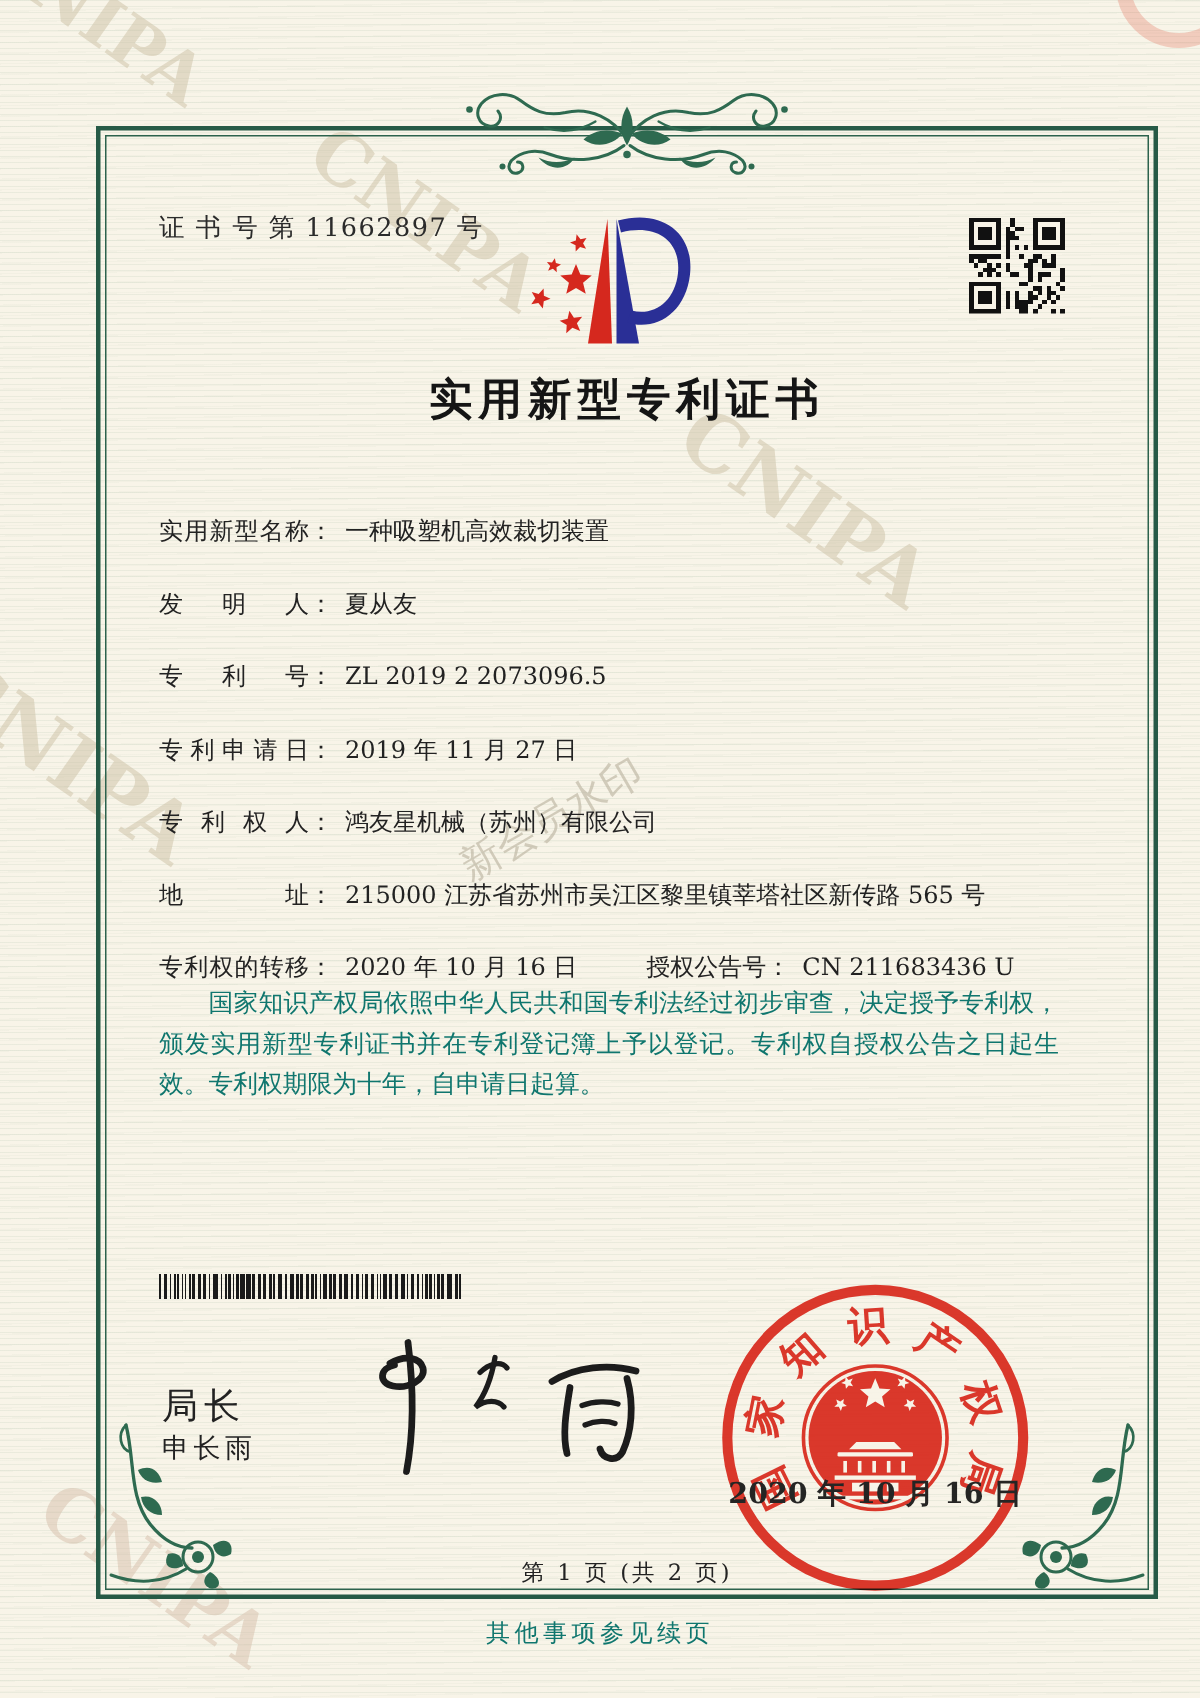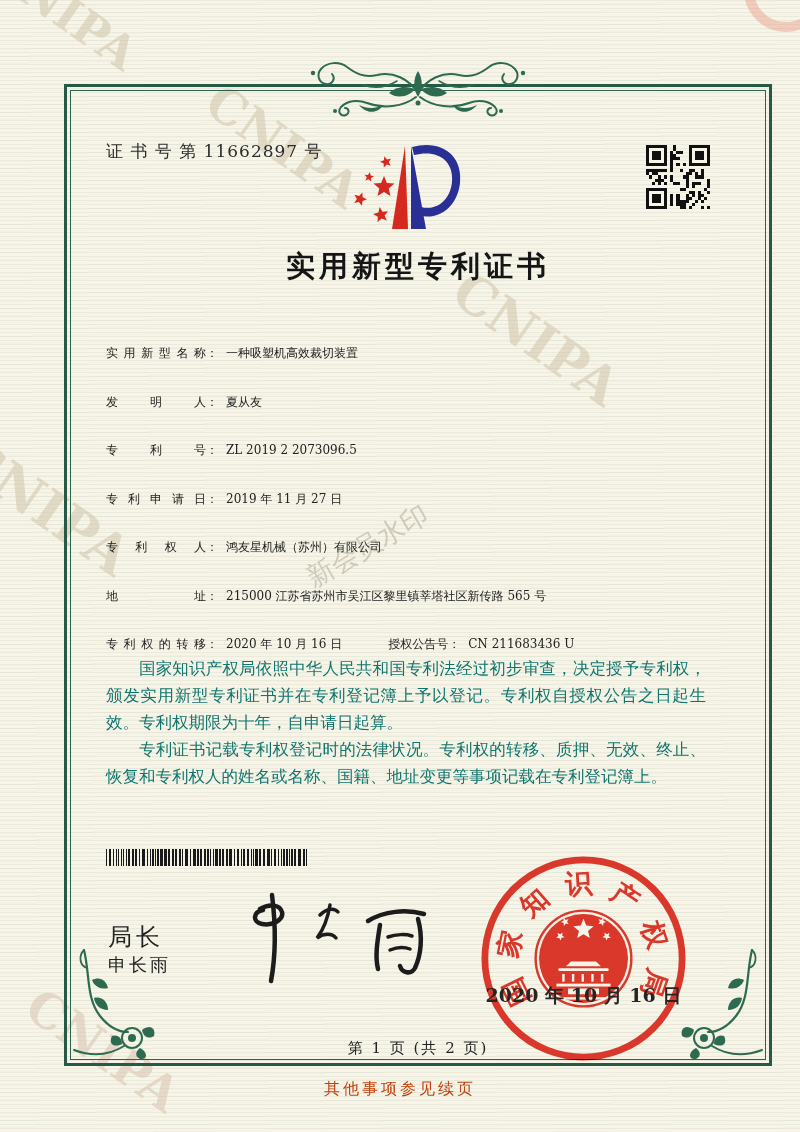--- a/index.html
+++ b/index.html
@@ -45,21 +45,21 @@
   .orn-br{right:2px;bottom:2px;}
   .orn-bl{left:2px;bottom:2px;}
   
   .cert-no{position:absolute;left:39px;top:53px;font-size:17px;letter-spacing:1px;color:#2b2b2b;z-index:4;}
   .logo{position:absolute;left:271px;top:42px;width:180px;height:115px;z-index:4;}
   .qr{position:absolute;left:579px;top:58px;width:64px;height:64px;z-index:4;}
   .title{
     position:absolute;left:0;right:0;top:160px;margin:0;text-align:center;
     font-size:29px;font-weight:bold;letter-spacing:4px;color:#151515;z-index:4;
   }
-  .fields{position:absolute;left:39px;top:256px;right:36px;z-index:4;font-size:12px;}
+  .fields{position:absolute;left:39px;top:256px;right:36px;z-index:4;font-size:16px;}
   .field-row{margin-bottom:27.5px;line-height:21px;white-space:nowrap;}
   .flabel{display:inline-block;width:100px;text-align:justify;text-align-last:justify;vertical-align:top;}
   .fcolon{display:inline-block;vertical-align:top;}
   .fvalue{margin-left:8px;}
   .grant-no-group{margin-left:46px;}
   .paras{position:absolute;left:39px;top:568px;width:600px;z-index:4;}
   .paras p{
     margin:0;font-size:16.5px;line-height:27px;text-indent:2em;
     text-align:justify;color:#0f766e;
   }
@@ -67,21 +67,21 @@
   .director-label{position:absolute;left:41px;top:834px;font-size:24px;letter-spacing:4px;z-index:4;}
   .director-name{position:absolute;left:41px;top:866px;font-size:18px;letter-spacing:3px;z-index:4;}
   .signature{position:absolute;left:155px;top:802px;width:210px;height:100px;z-index:4;}
   .seal{position:absolute;left:414px;top:769px;width:205px;height:205px;z-index:5;mix-blend-mode:multiply;opacity:0.93;}
   .seal svg{position:absolute;inset:0;}
   .seal-date{
     position:absolute;left:0;right:0;top:127px;text-align:center;
     font-size:19px;font-weight:bold;color:#141414;letter-spacing:0px;z-index:6;
   }
   .page-footer{position:absolute;left:0;right:0;top:952px;text-align:center;font-size:15px;letter-spacing:2px;z-index:4;}
-  .note-below{position:absolute;left:0;right:0;top:1079px;text-align:center;font-size:16px;letter-spacing:3px;z-index:4;color:#c2410c;}
+  .note-below{position:absolute;left:0;right:0;top:1079px;text-align:center;font-size:16px;letter-spacing:3px;z-index:4;color:#0f766e;}
 </style>
 </head>
 <body>
 
 <div class="page">
 
   <div class="wm" style="left:-20px;top:-16px;font-size:46px;">CNIPA</div>
   <div class="wm" style="left:196px;top:118px;font-size:48px;">CNIPA</div>
   <div class="wm" style="left:442px;top:308px;font-size:52px;">CNIPA</div>
   <div class="wm" style="left:-54px;top:474px;font-size:54px;">CNIPA</div>
@@ -280,21 +280,20 @@
       <div class="field-row">
         <span class="flabel">地址</span><span class="fcolon">：</span><span class="fvalue">215000 江苏省苏州市吴江区黎里镇莘塔社区新传路 565 号</span>
       </div>
       <div class="field-row">
         <span class="flabel">专利权的转移</span><span class="fcolon">：</span><span class="fvalue">2020 年 10 月 16 日</span><span class="grant-no-group"><span>授权公告号</span><span class="fcolon">：</span><span class="fvalue">CN 211683436 U</span></span>
       </div>
     </div>
 
     <div class="paras">
       <p>国家知识产权局依照中华人民共和国专利法经过初步审查，决定授予专利权，颁发实用新型专利证书并在专利登记簿上予以登记。专利权自授权公告之日起生效。专利权期限为十年，自申请日起算。</p>
-      <p>专利证书记载专利权登记时的法律状况。专利权的转移、质押、无效、终止、恢复和专利权人的姓名或名称、国籍、地址变更等事项记载在专利登记簿上。</p>
     </div>
 
     <div class="barcode">
       <svg id="barcode-svg" width="205" height="17" viewBox="0 0 205 17" shape-rendering="crispEdges">
           <rect x="0" y="0" width="1" height="17" fill="#1a1a1a"></rect>
           <rect x="3" y="0" width="2" height="17" fill="#1a1a1a"></rect>
           <rect x="7" y="0" width="1" height="17" fill="#1a1a1a"></rect>
           <rect x="10" y="0" width="1" height="17" fill="#1a1a1a"></rect>
           <rect x="12" y="0" width="1" height="17" fill="#1a1a1a"></rect>
           <rect x="15" y="0" width="1" height="17" fill="#1a1a1a"></rect>

